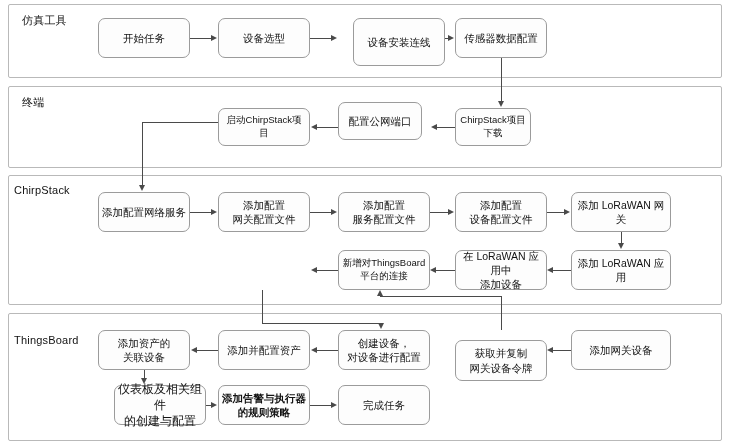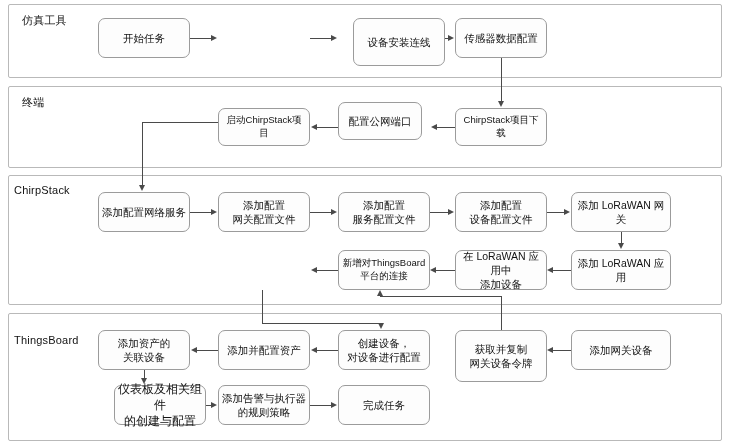--- a/index.html
+++ b/index.html
@@ -165,48 +165,49 @@
   <div class="vline" style="left:144px;top:370px;height:9px;"></div>
   <div class="arrow down" style="left:140.5px;top:378px;"></div>
 
   <div class="hline" style="left:190px;top:405px;width:22px;"></div>
   <div class="arrow right" style="left:211px;top:401.5px;"></div>
 
   <div class="hline" style="left:310px;top:405px;width:22px;"></div>
   <div class="arrow right" style="left:331px;top:401.5px;"></div>
 
   <div class="node" style="left:98px;top:18px;width:92px;height:40px;">开始任务</div>
+  <div class="node" style="left:218px;top:18px;width:92px;height:40px;">设备选型</div>
   <div class="node" style="left:353px;top:18px;width:92px;height:48px;">设备安装连线</div>
   <div class="node" style="left:455px;top:18px;width:92px;height:40px;">传感器数据配置</div>
 
   <div class="node" style="left:218px;top:108px;width:92px;height:38px;font-size:9.5px;">启动ChirpStack项目</div>
   <div class="node" style="left:338px;top:102px;width:84px;height:38px;">配置公网端口</div>
-  <div class="node" style="left:455px;top:108px;width:92px;height:38px;font-size:9.5px;">ChirpStack项目下载</div>
+  <div class="node" style="left:455px;top:108px;width:76px;height:38px;font-size:9.5px;">ChirpStack项目下载</div>
 
   <div class="node" style="left:98px;top:192px;width:92px;height:40px;">添加配置网络服务</div>
   <div class="node" style="left:218px;top:192px;width:92px;height:40px;">添加配置
 网关配置文件</div>
   <div class="node" style="left:338px;top:192px;width:92px;height:40px;">添加配置
 服务配置文件</div>
   <div class="node" style="left:455px;top:192px;width:92px;height:40px;">添加配置
 设备配置文件</div>
   <div class="node" style="left:571px;top:192px;width:100px;height:40px;">添加 LoRaWAN 网关</div>
   <div class="node" style="left:571px;top:250px;width:100px;height:40px;">添加 LoRaWAN 应用</div>
   <div class="node" style="left:455px;top:250px;width:92px;height:40px;">在 LoRaWAN 应用中
 添加设备</div>
   <div class="node" style="left:338px;top:250px;width:92px;height:40px;font-size:9.5px;">新增对ThingsBoard
 平台的连接</div>
 
   <div class="node" style="left:571px;top:330px;width:100px;height:40px;">添加网关设备</div>
-  <div class="node" style="left:455px;top:330px;width:92px;height:52px;">获取并复制
+  <div class="node" style="left:455px;top:340px;width:92px;height:41px;">获取并复制
 网关设备令牌</div>
   <div class="node" style="left:338px;top:330px;width:92px;height:40px;">创建设备，
 对设备进行配置</div>
   <div class="node" style="left:98px;top:330px;width:92px;height:40px;">添加资产的
 关联设备</div>
   <div class="node" style="left:218px;top:330px;width:92px;height:40px;">添加并配置资产</div>
   <div class="node" style="left:114px;top:385px;width:92px;height:40px;font-size:12px;">仪表板及相关组件
 的创建与配置</div>
-  <div class="node" style="left:218px;top:385px;width:92px;height:40px;">添加告警与执行器
+  <div class="node" style="left:218px;top:385px;width:92px;height:40px;font-weight:bold;">添加告警与执行器
 的规则策略</div>
   <div class="node" style="left:338px;top:385px;width:92px;height:40px;">完成任务</div>
 
 </div>
 
 </body></html>

